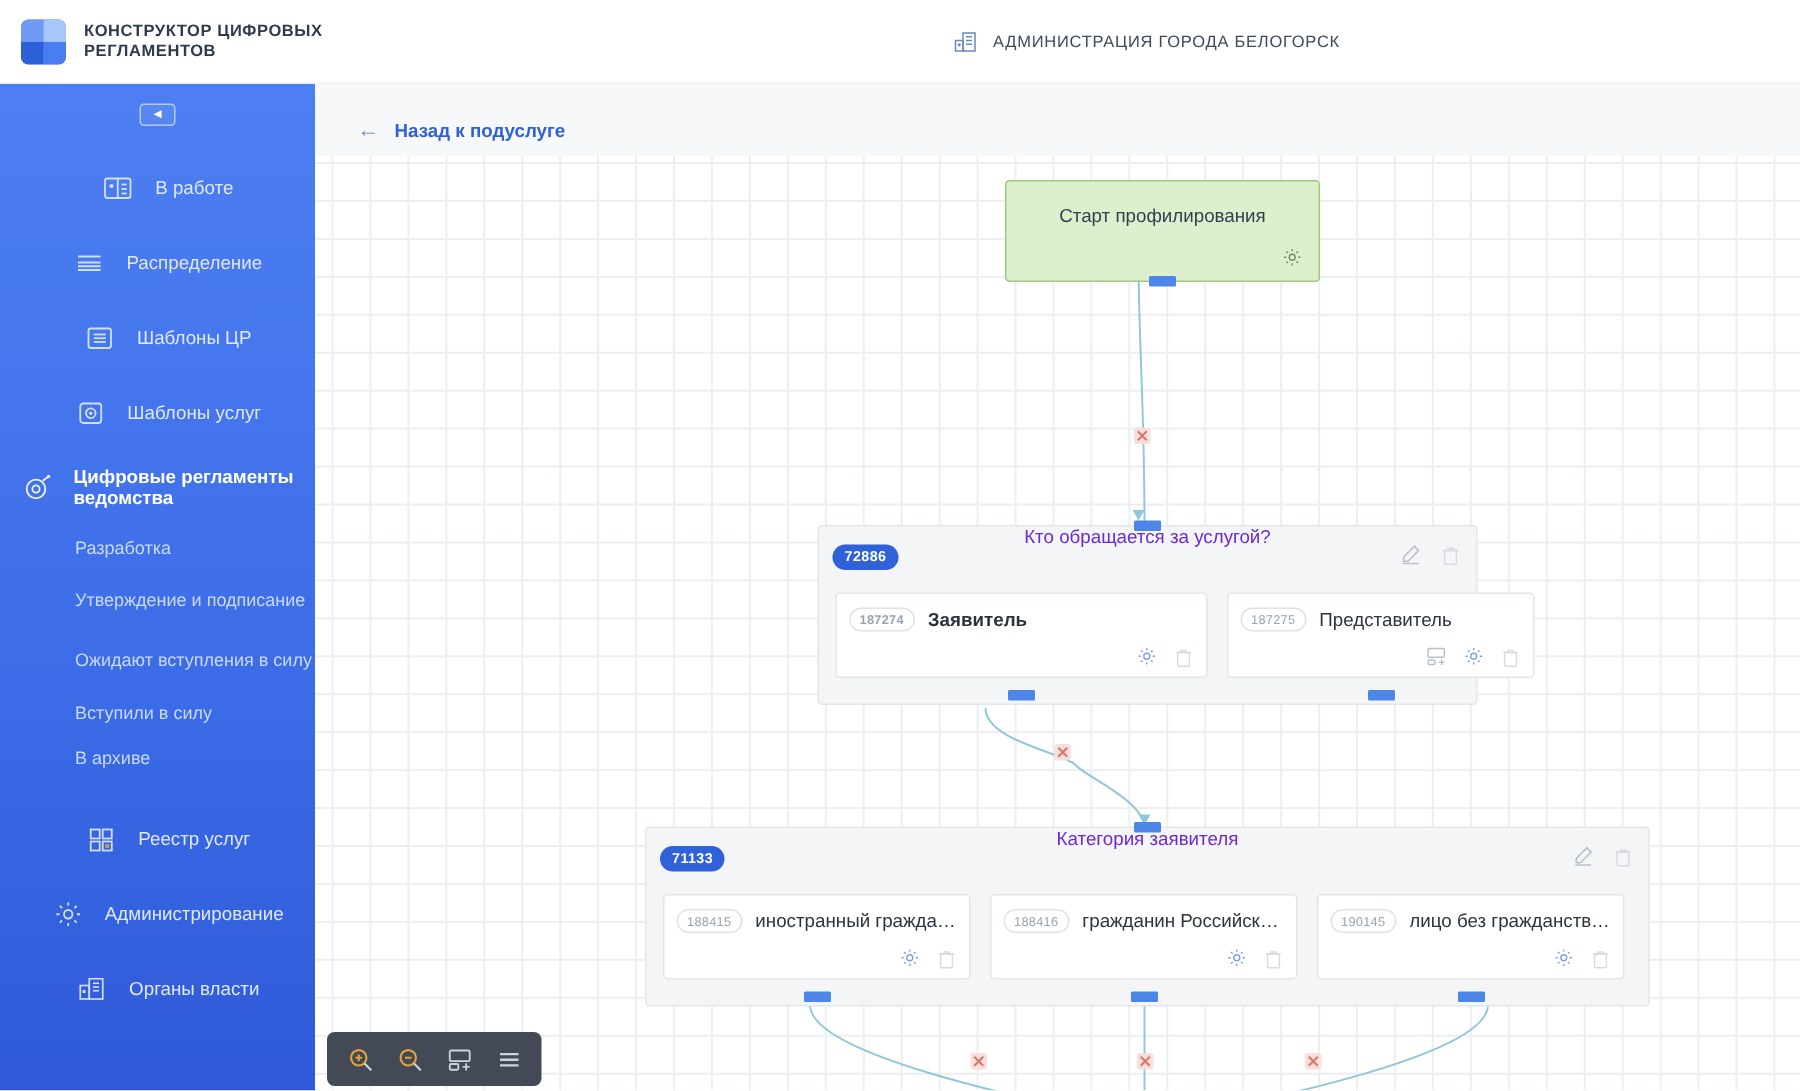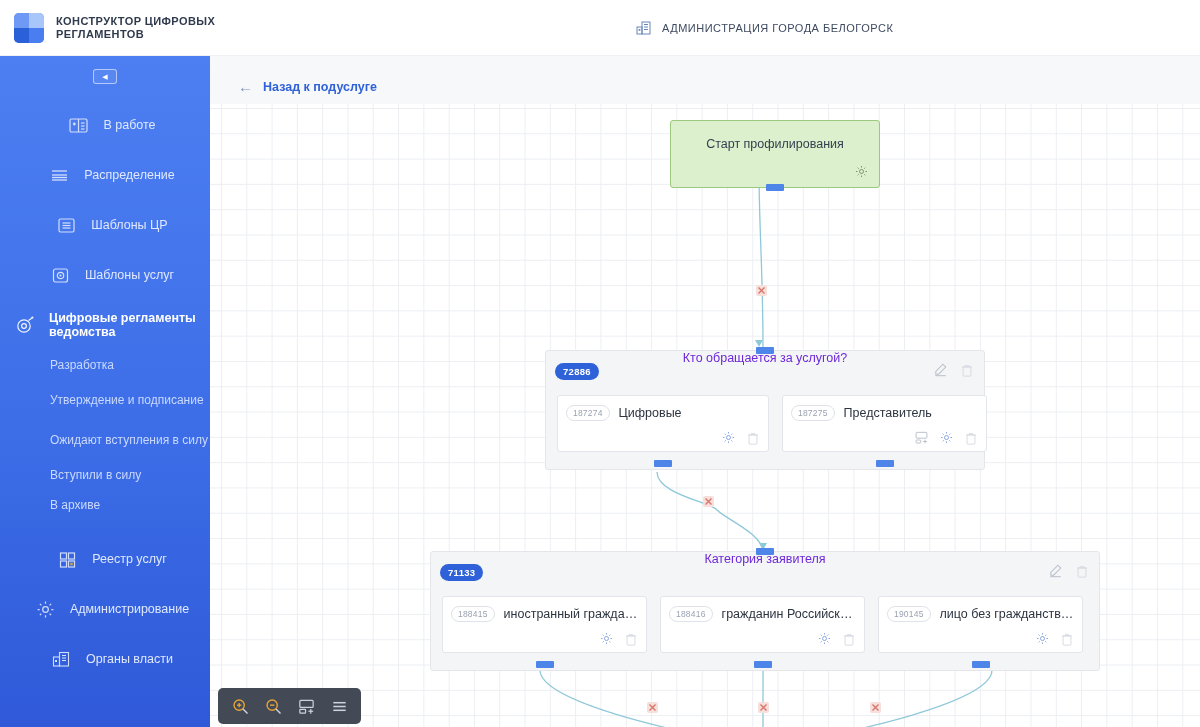--- a/index.html
+++ b/index.html
@@ -372,24 +372,24 @@
             <span>
               <svg class="ic" width="14" height="14" viewBox="0 0 16 16" fill="none" stroke="#d6dae1" stroke-width="1.1">
                 <path d="M3.5 4.5h9v9.5a1 1 0 0 1-1 1h-7a1 1 0 0 1-1-1z"></path>
                   <path d="M6 4.5V3h4v1.5"></path>
                   <line x1="2.4" y1="4.5" x2="13.6" y2="4.5"></line>
               </svg>
             </span>
           </span>
         </div>
         <div class="opts">
-          <div class="opt" style="width:212px;">
+          <div class="opt" style="width:248px;font-weight:bold;">
             <div class="opt-top">
               <span class="opt-id">187274</span>
-              <span class="opt-label">Цифровые</span>
+              <span class="opt-label">Заявитель</span>
             </div>
             <span class="opt-acts">
               <span>
                 <svg class="ic" width="15" height="15" viewBox="0 0 21 21" fill="none" stroke="#7fa0e0" stroke-width="1.3">
                   <circle cx="10.5" cy="10.5" r="2.8"></circle>
                   <path d="M10.5 2.8v2.1M10.5 16.1v2.1M2.8 10.5h2.1M16.1 10.5h2.1M5.1 5.1l1.5 1.5M14.4 14.4l1.5 1.5M15.9 5.1l-1.5 1.5M6.6 14.4l-1.5 1.5"></path>
                 </svg>
               </span>
               <span>
                 <svg class="ic" width="14" height="14" viewBox="0 0 16 16" fill="none" stroke="#d6dae1" stroke-width="1.1">

